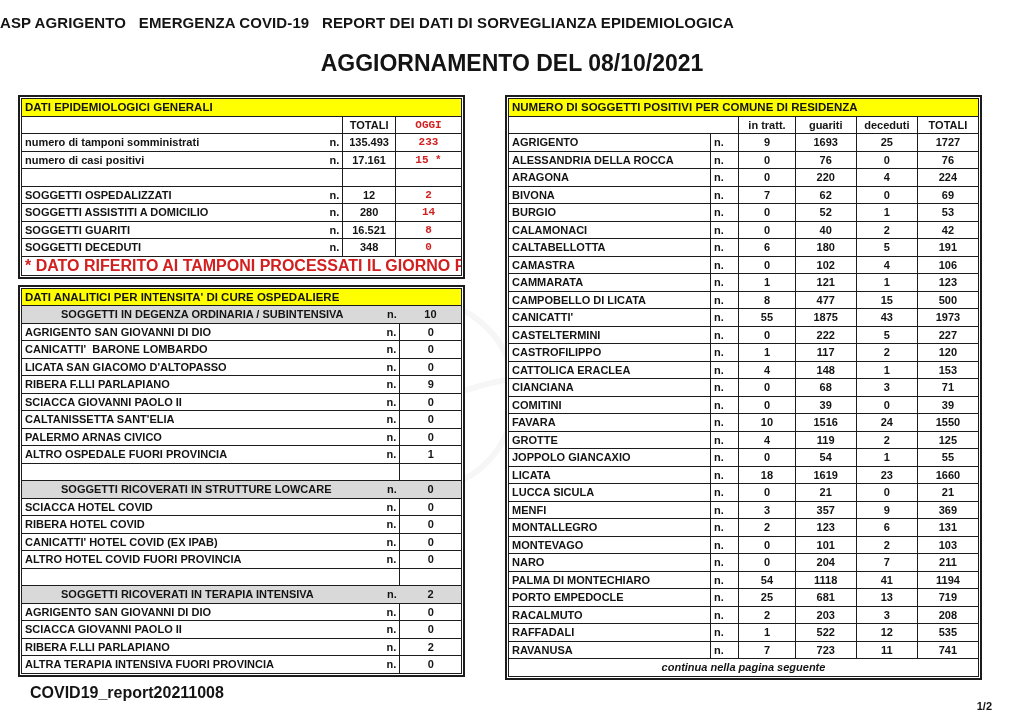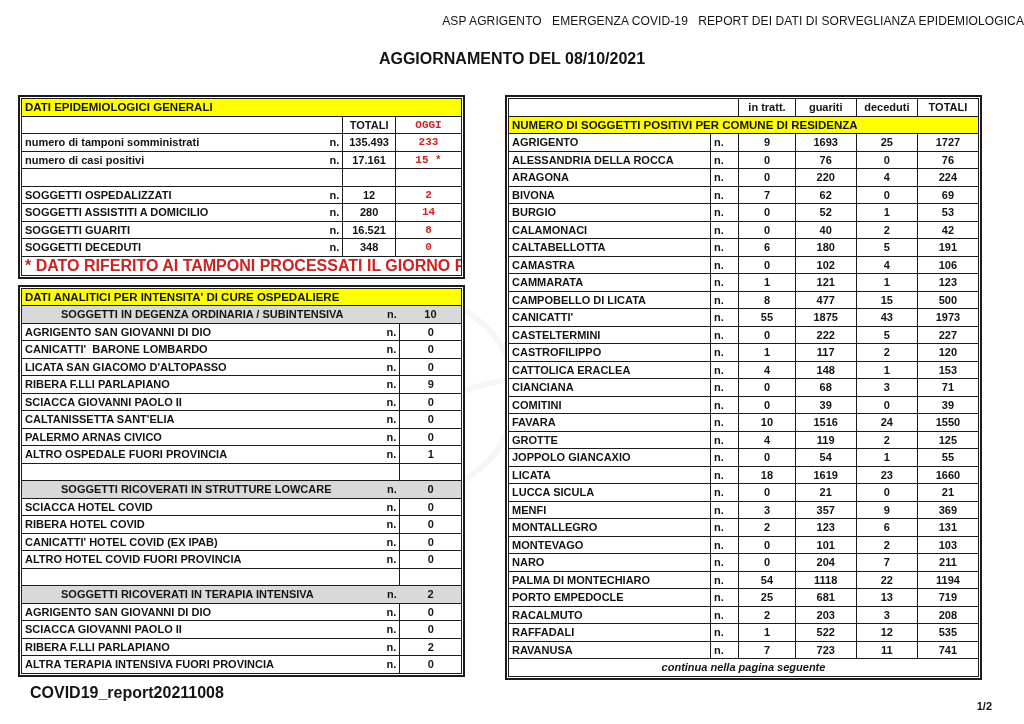--- a/index.html
+++ b/index.html
@@ -1,21 +1,21 @@
 <!DOCTYPE html>
 <html><head>
 <meta charset="utf-8">
 <style>
   html,body{margin:0;padding:0;background:#e8e8e8;}
   .page{position:relative;width:1024px;height:724px;background:#ffffff;overflow:hidden;
         font-family:"Liberation Sans",sans-serif;color:#141414;margin:0 auto;}
-  .doc-title{position:absolute;top:14px;left:0;width:100%;text-align:right;
-             font-weight:normal;font-size:12px;white-space:pre;letter-spacing:.1px;}
+  .doc-title{position:absolute;top:14px;left:0;width:100%;text-align:left;
+             font-weight:bold;font-size:15px;white-space:pre;letter-spacing:.1px;}
   .doc-subtitle{position:absolute;top:50px;left:0;width:100%;text-align:center;
-                font-weight:bold;font-size:16px;}
+                font-weight:bold;font-size:23px;}
   .content{position:absolute;top:95px;left:18px;display:flex;gap:40px;}
   .col-left{width:447px;}
   .col-right{width:477px;}
   .tblwrap{border:2px solid #1c1c1c;padding:1px;background:#fff;}
   .tblwrap.second{margin-top:6px;}
   table{border-collapse:collapse;width:100%;table-layout:fixed;}
   td{border:1px solid #1c1c1c;height:16.5px;padding:0 3px;font-size:11px;font-weight:bold;
      overflow:hidden;white-space:nowrap;vertical-align:middle;}
   .ttl{background:#FFFF00;font-size:11.5px;text-align:left;}
   .cellflex{display:flex;justify-content:space-between;align-items:flex-start;}
@@ -348,29 +348,29 @@
           <colgroup>
             <col style="width:43%">
               <col style="width:6%">
               <col style="width:12%">
             <col style="width:13%">
               <col style="width:13%">
               <col style="width:13%">
           </colgroup>
           <tbody>
             <tr>
+              <td colspan="6" class="ttl">NUMERO DI SOGGETTI POSITIVI PER COMUNE DI RESIDENZA</td>
+            </tr>
+            <tr>
               <td colspan="2"></td>
               <td class="num">in tratt.</td>
               <td class="num">guariti</td>
               <td class="num">deceduti</td>
               <td class="num">TOTALI</td>
             </tr>
-            <tr>
-              <td colspan="6" class="ttl">NUMERO DI SOGGETTI POSITIVI PER COMUNE DI RESIDENZA</td>
-            </tr>
           </tbody>
           <tbody id="comuni-body">
               <tr>
                 <td>AGRIGENTO</td>
                 <td class="unitcell">n.</td>
                 <td class="num">9</td>
                 <td class="num">1693</td>
                 <td class="num">25</td>
                 <td class="num">1727</td>
               </tr>
@@ -564,21 +564,21 @@
                 <td class="num">0</td>
                 <td class="num">204</td>
                 <td class="num">7</td>
                 <td class="num">211</td>
               </tr>
               <tr>
                 <td>PALMA DI MONTECHIARO</td>
                 <td class="unitcell">n.</td>
                 <td class="num">54</td>
                 <td class="num">1118</td>
-                <td class="num">22</td>
+                <td class="num">41</td>
                 <td class="num">1194</td>
               </tr>
               <tr>
                 <td>PORTO EMPEDOCLE</td>
                 <td class="unitcell">n.</td>
                 <td class="num">25</td>
                 <td class="num">681</td>
                 <td class="num">13</td>
                 <td class="num">719</td>
               </tr>

